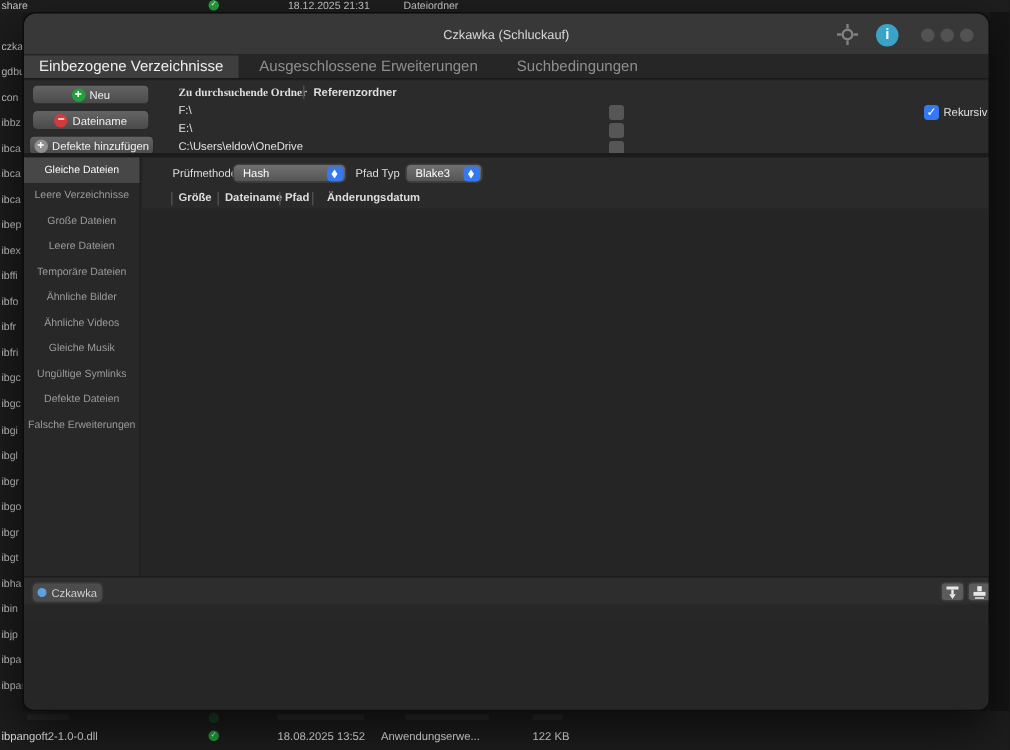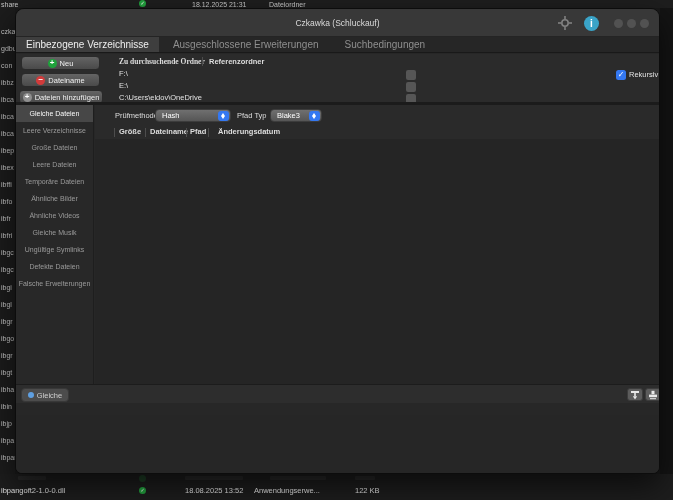--- a/index.html
+++ b/index.html
@@ -143,21 +143,21 @@
       <div class="btn" style="left:5px;top:2px;width:79px;">
         <span class="cicn" style="background:#1fa23c;">+</span>
         <span>Neu</span>
       </div>
       <div class="btn" style="left:5px;top:19px;width:79px;">
         <span class="cicn" style="background:#d23b3b;">−</span>
         <span>Dateiname</span>
       </div>
       <div class="btn" style="left:3px;top:36px;width:84px;">
         <span class="cicn" style="background:#8f8f8f;">+</span>
-        <span>Dateien hinzufügen</span>
+        <span>Defekte hinzufügen</span>
       </div>
 
       <span class="abs hdr" style="left:103px;top:3px;font-family:Liberation Serif, serif;">Zu durchsuchende Ordner</span>
       <span class="abs vsep" style="left:186px;top:3px;"></span>
       <span class="abs hdr" style="left:193px;top:3px;">Referenzordner</span>
 
       <span class="abs t" style="left:103px;top:15px;">F:\</span>
       <span class="abs refbox" style="left:390px;top:15.5px;"></span>
       <span class="abs t" style="left:103px;top:27px;">E:\</span>
       <span class="abs refbox" style="left:390px;top:27.5px;"></span>
@@ -210,21 +210,21 @@
       <span class="abs hdr" style="left:95px;top:22px;">Pfad</span>
       <span class="abs vsep" style="left:113px;top:23px;"></span>
       <span class="abs hdr" style="left:123px;top:22px;">Änderungsdatum</span>
 
       <div class="abs results"></div>
     </div>
 
     <div class="abs botbar">
       <div class="sbtn">
         <span class="bdot"></span>
-        <span>Gleiche</span>
+        <span>Czkawka</span>
       </div>
       <div class="ibtn" style="left:611px;">
         <svg width="10" height="10" viewBox="0 0 10 10">
             <rect x="1" y="1" width="8" height="2" fill="#e8e8e8"></rect>
             <rect x="4.2" y="3" width="1.6" height="3.4" fill="#e8e8e8"></rect>
             <path d="M2.8 6.2h4.4L5 9.4z" fill="#e8e8e8"></path>
           </svg>
       </div>
       <div class="ibtn" style="left:629px;">
         <svg width="10" height="10" viewBox="0 0 10 10">

